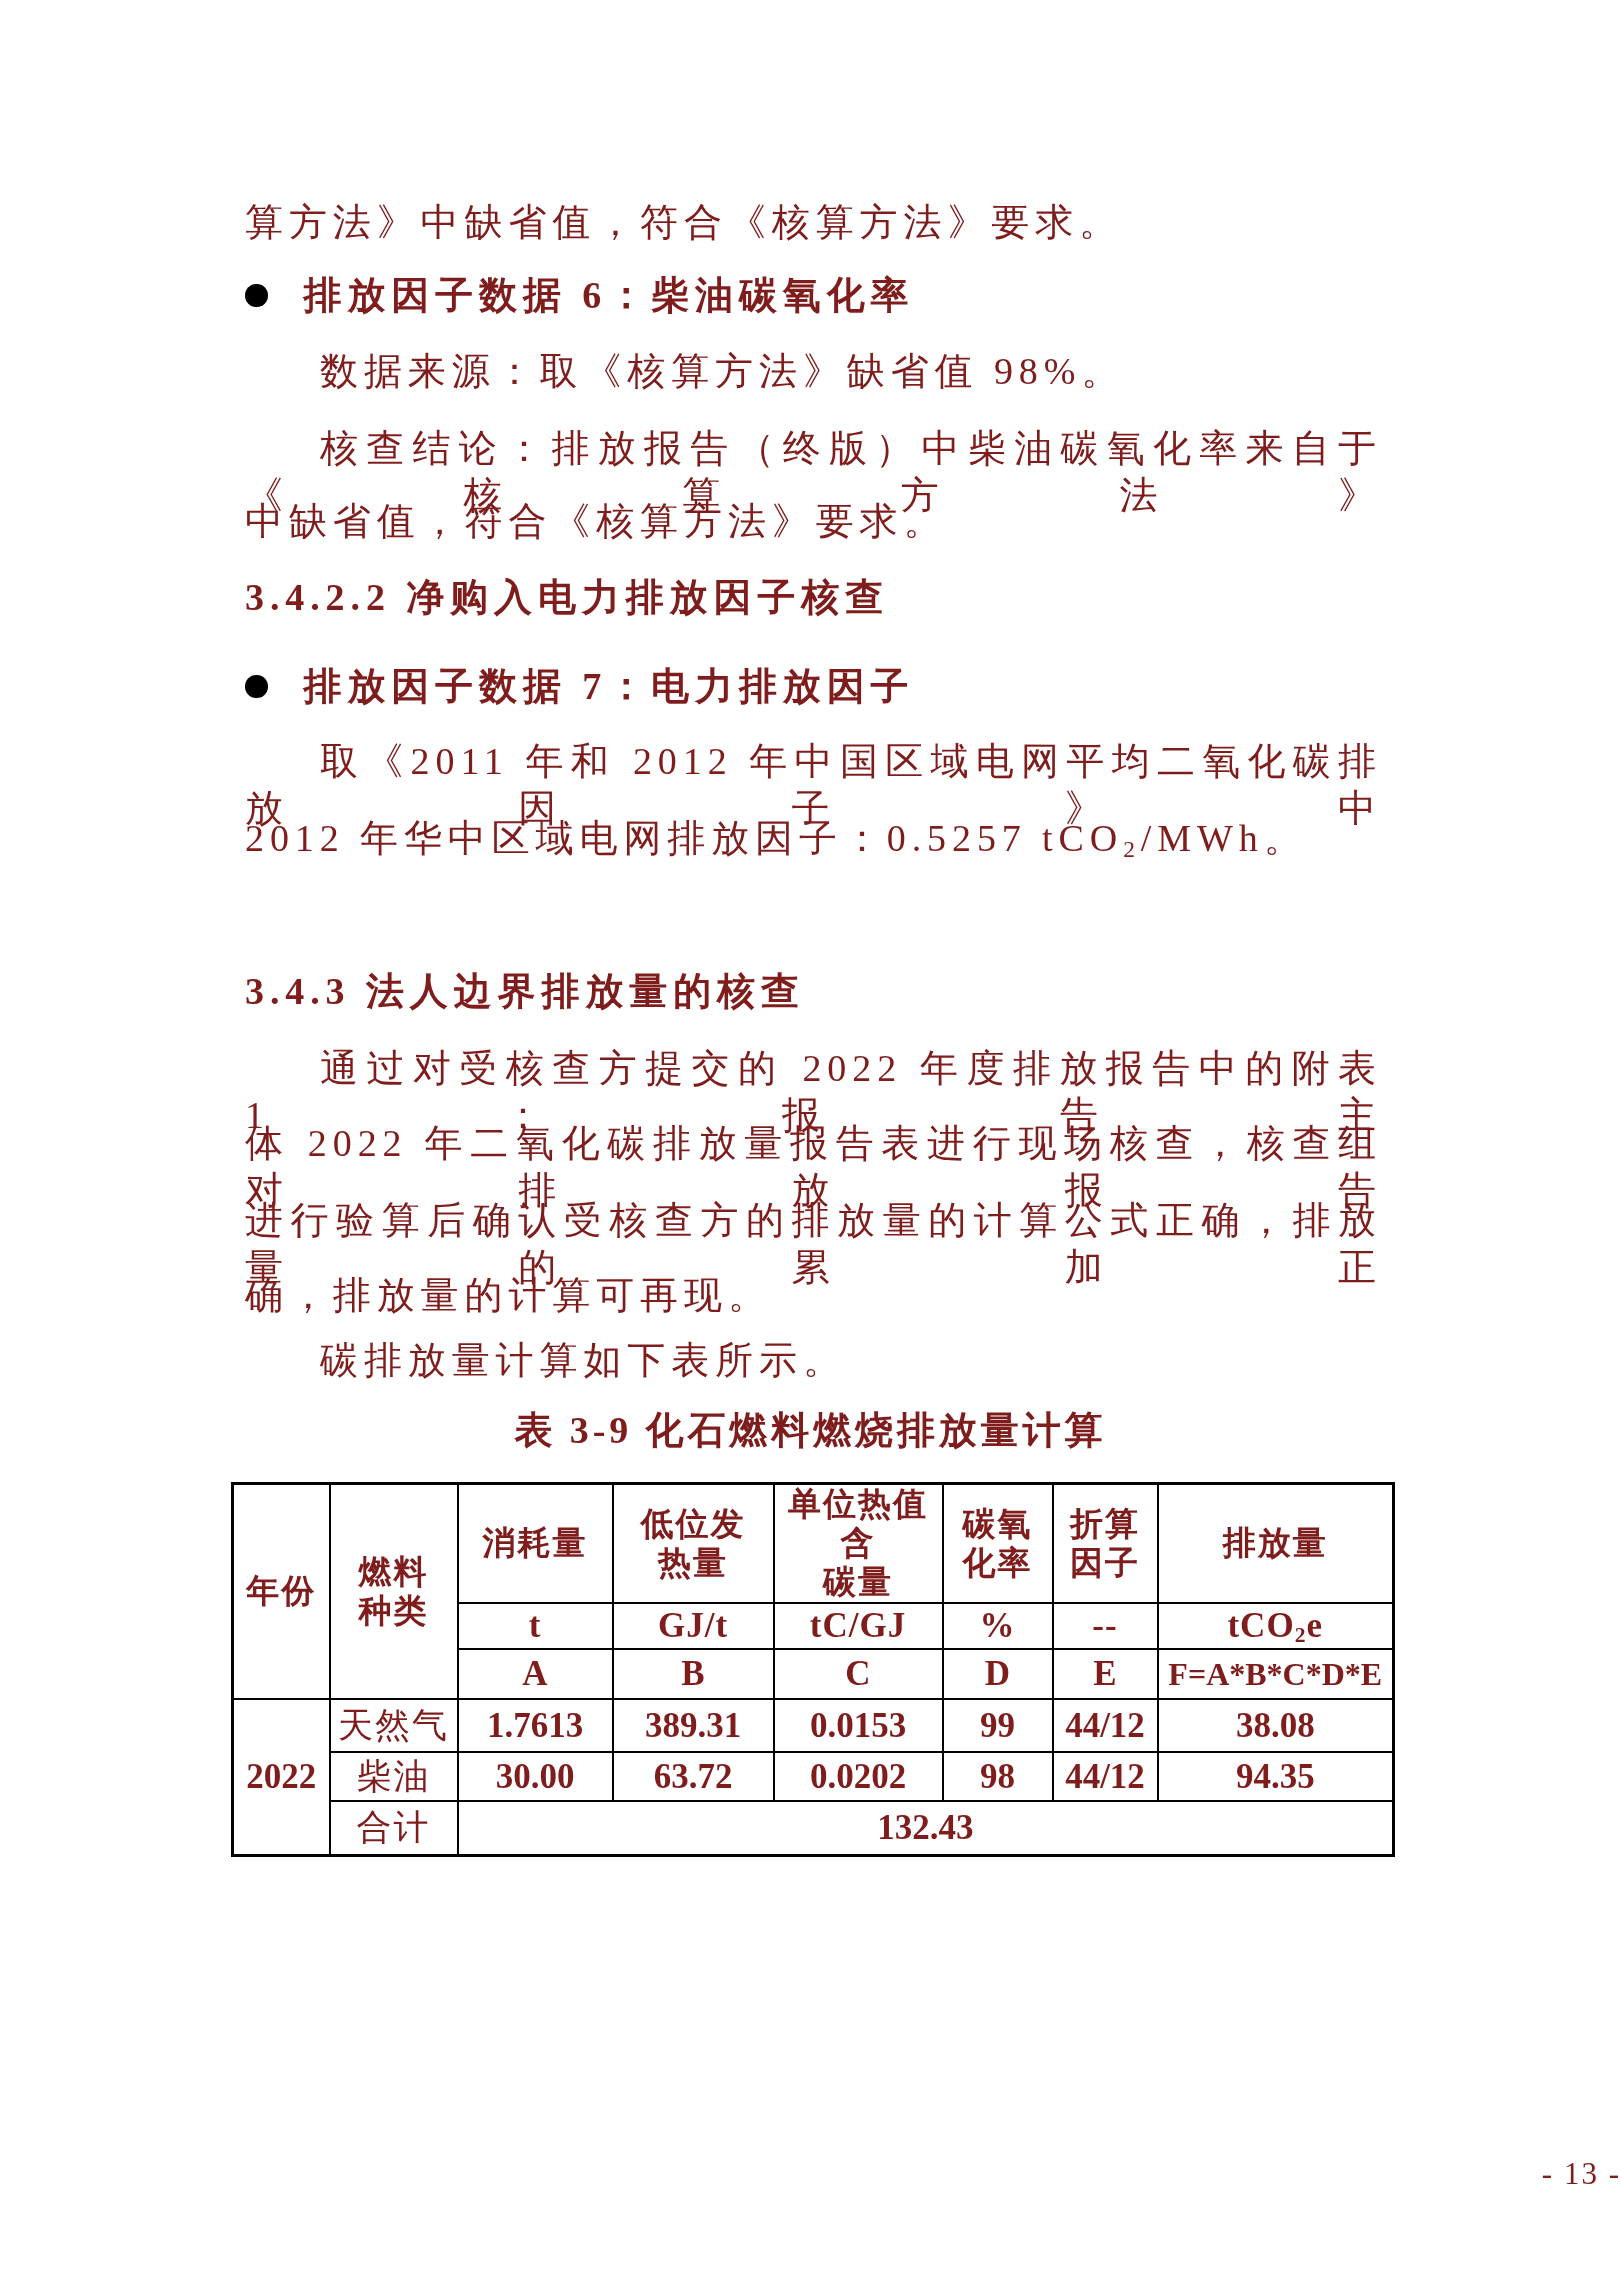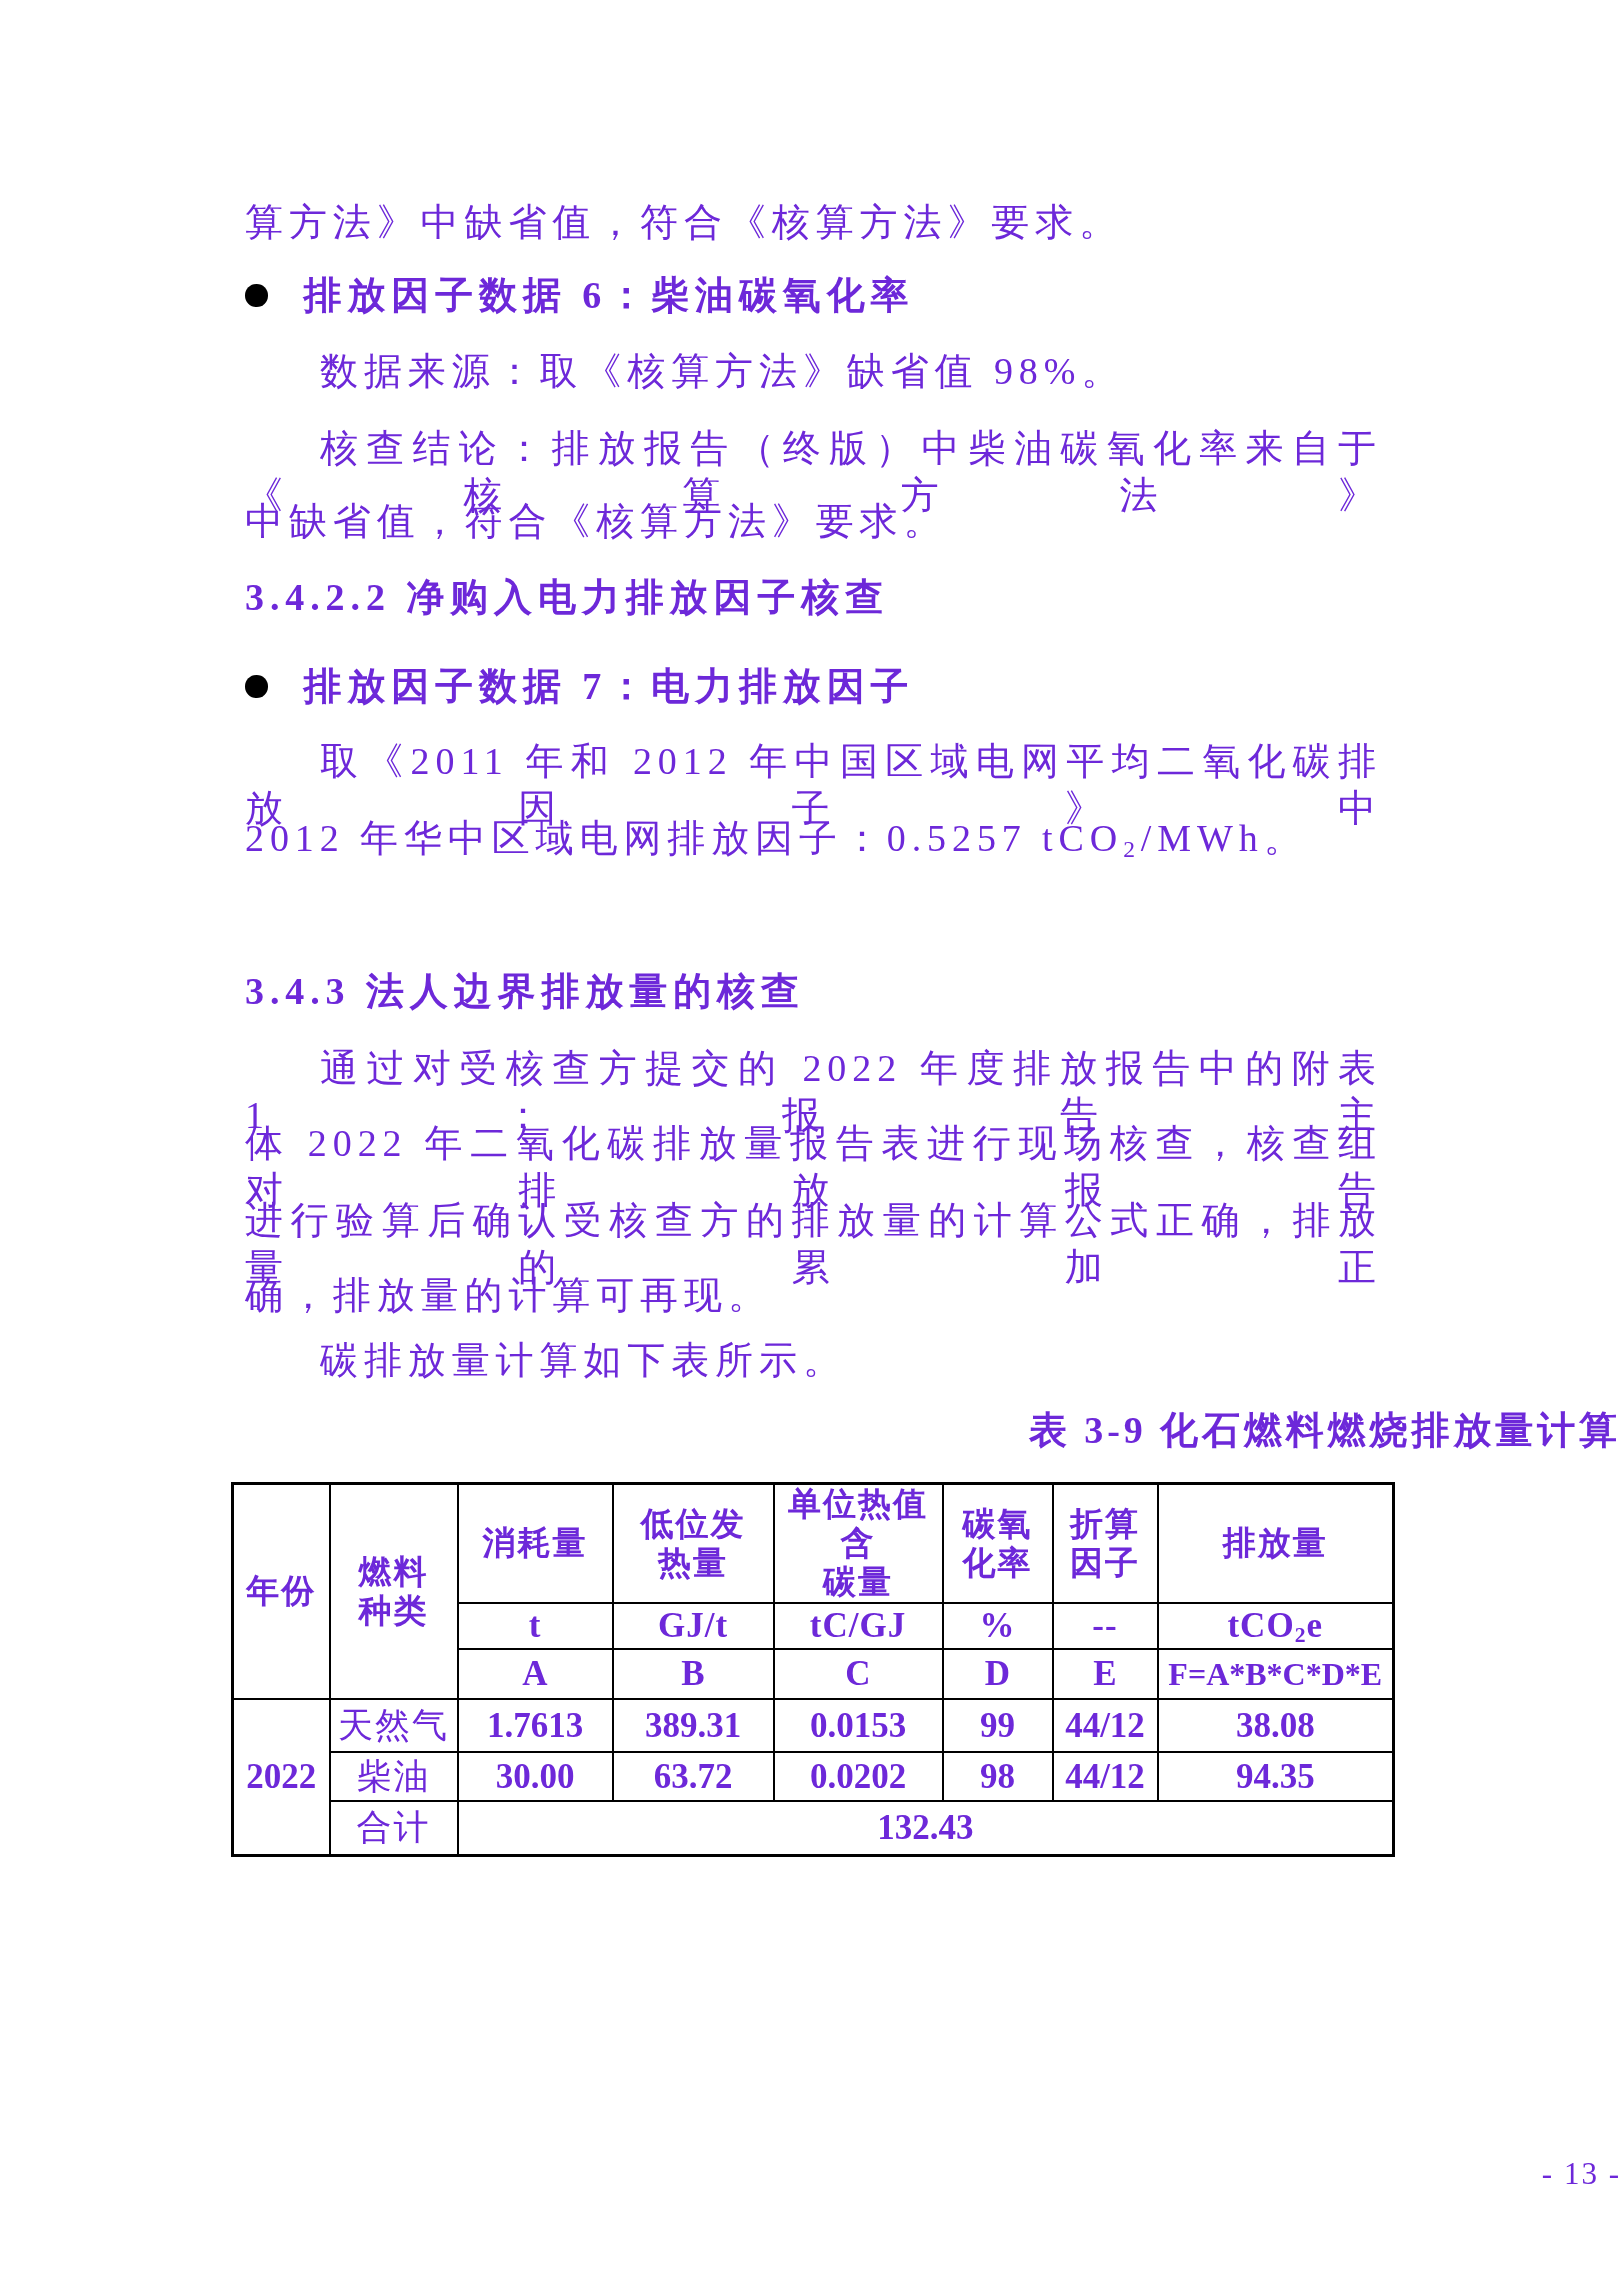--- a/index.html
+++ b/index.html
@@ -1,21 +1,21 @@
 <!DOCTYPE html>
 <html><head>
 <meta charset="utf-8">
 <style>
   html,body{margin:0;padding:0;background:#888;}
   .page{
     position:relative;
     width:1621px;height:2293px;
     background:#ffffff;
     font-family:"Liberation Serif","DejaVu Serif",serif;
-    color:#6d28d9;
+    color:#7f1d1d;
     margin:0 auto;
     overflow:hidden;
   }
   .line{
     position:absolute;
     left:245px;
     width:1137px;
     font-size:38px;
     line-height:47px;
     letter-spacing:5.9px;
@@ -38,21 +38,21 @@
   .bullet{
     width:22.5px;height:22.5px;
     border-radius:50%;
     background:#000;
     flex:0 0 auto;
     margin-right:36px;
   }
   .table-title{
     position:absolute;
     left:0;width:1621px;
-    text-align:right;
+    text-align:center;
     font-size:38px;
     font-weight:bold;
     letter-spacing:3.9px;
     line-height:47px;
   }
   table.emissions{
     position:absolute;
     left:231px;top:1482px;
     width:1160px;
     border-collapse:collapse;

